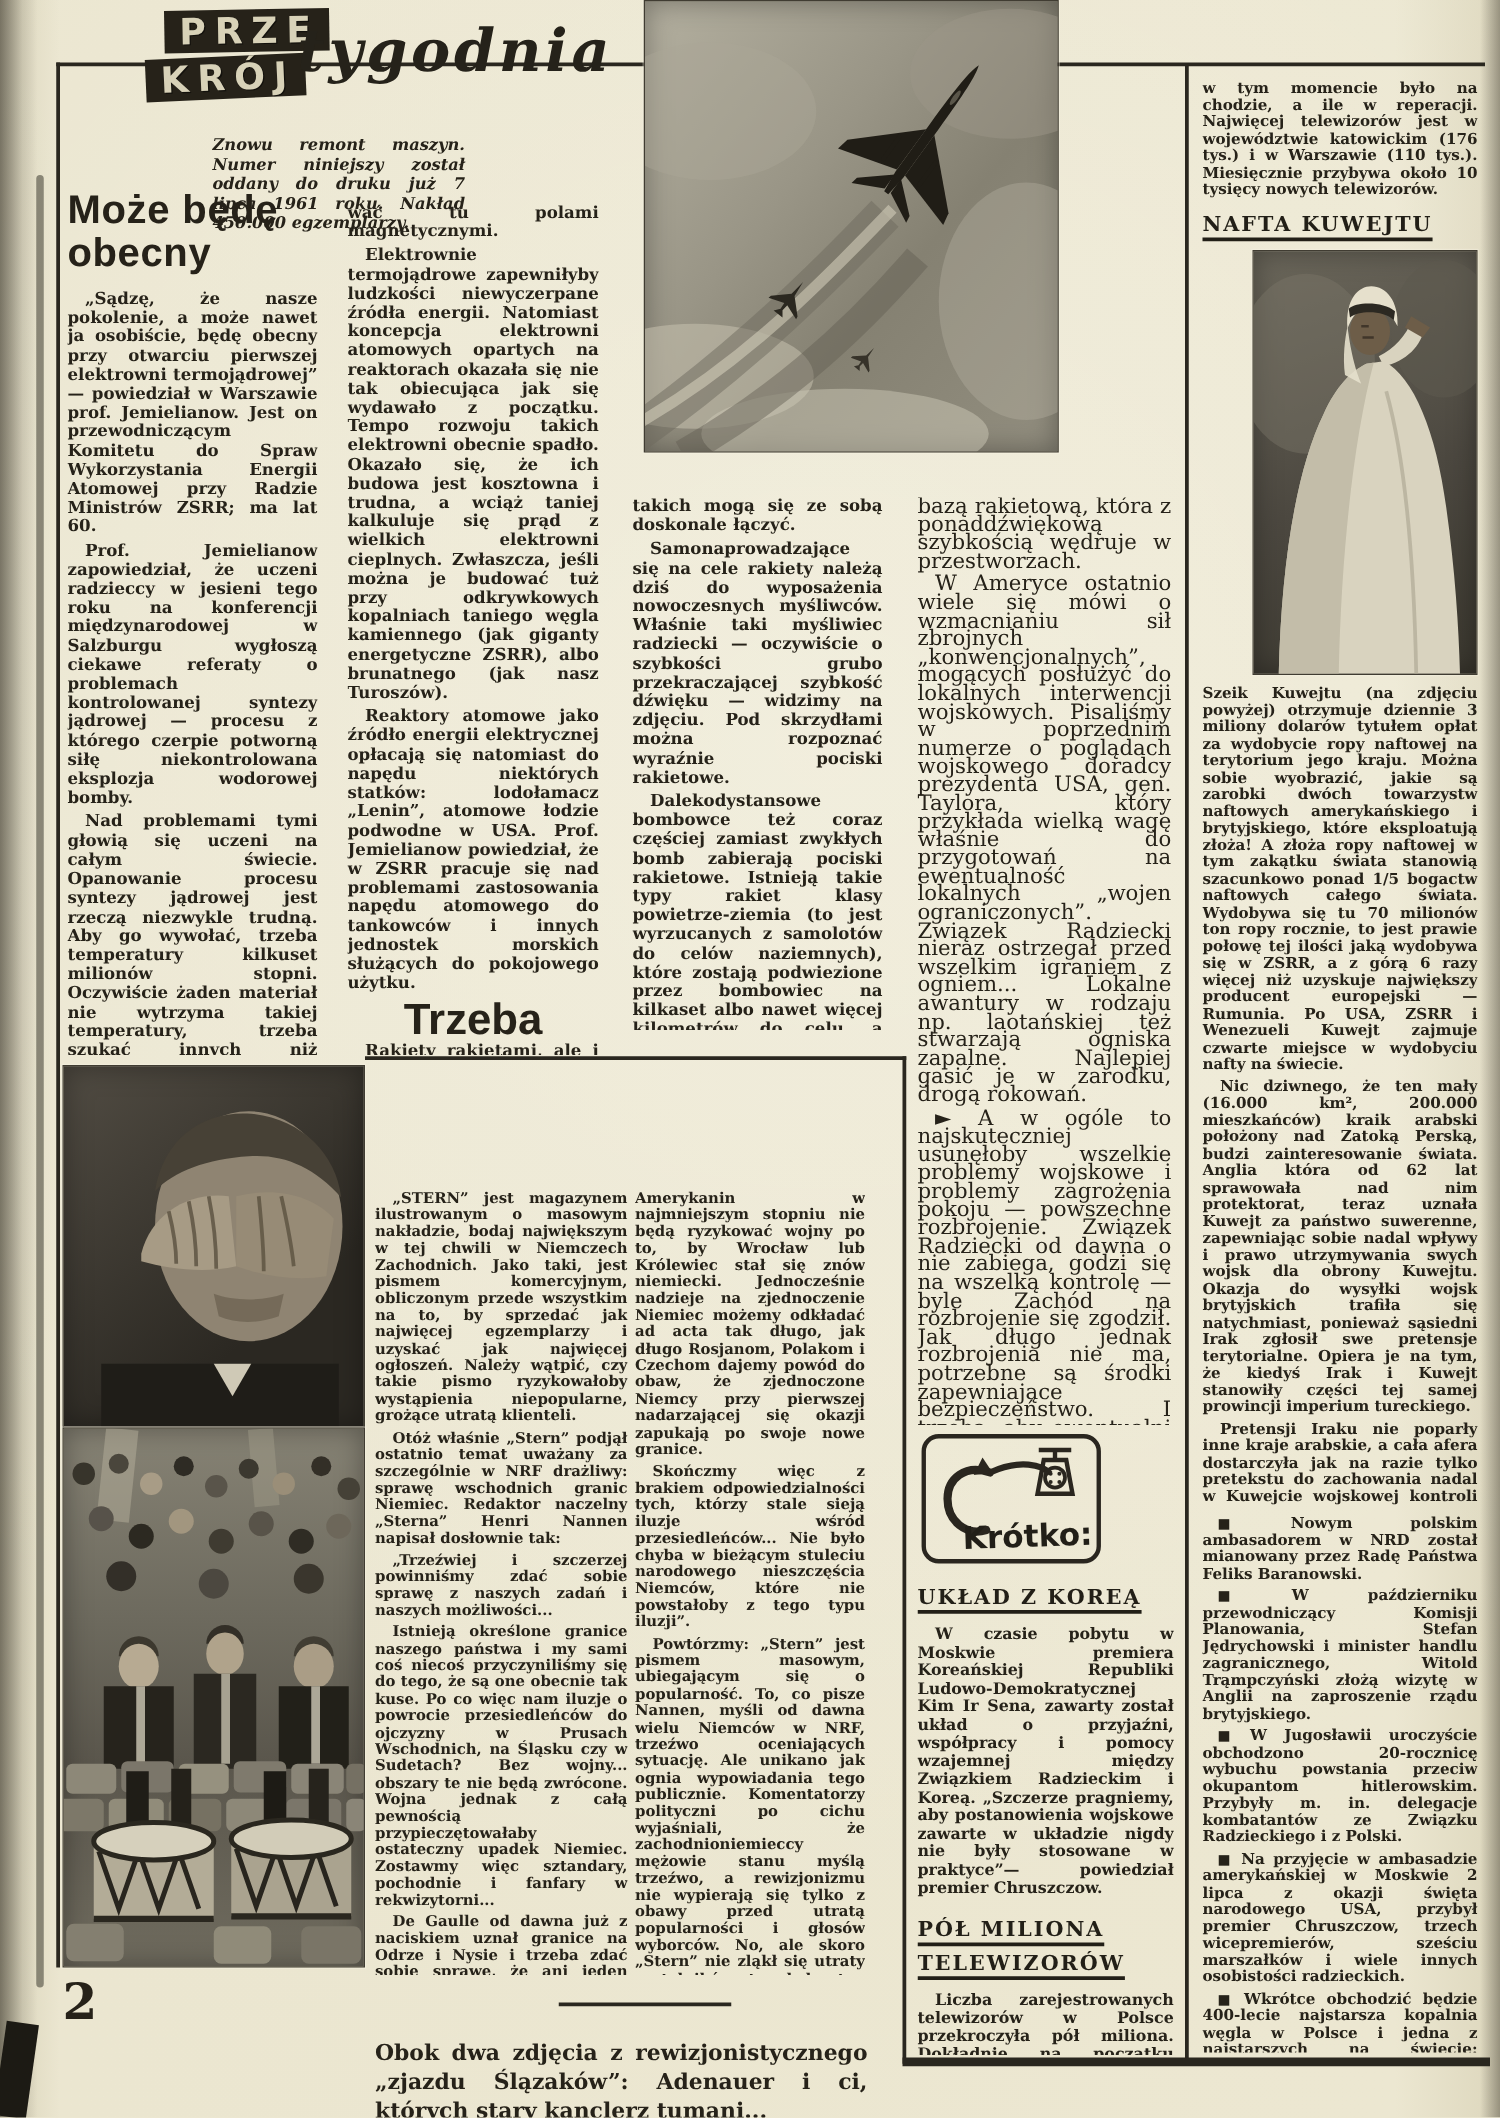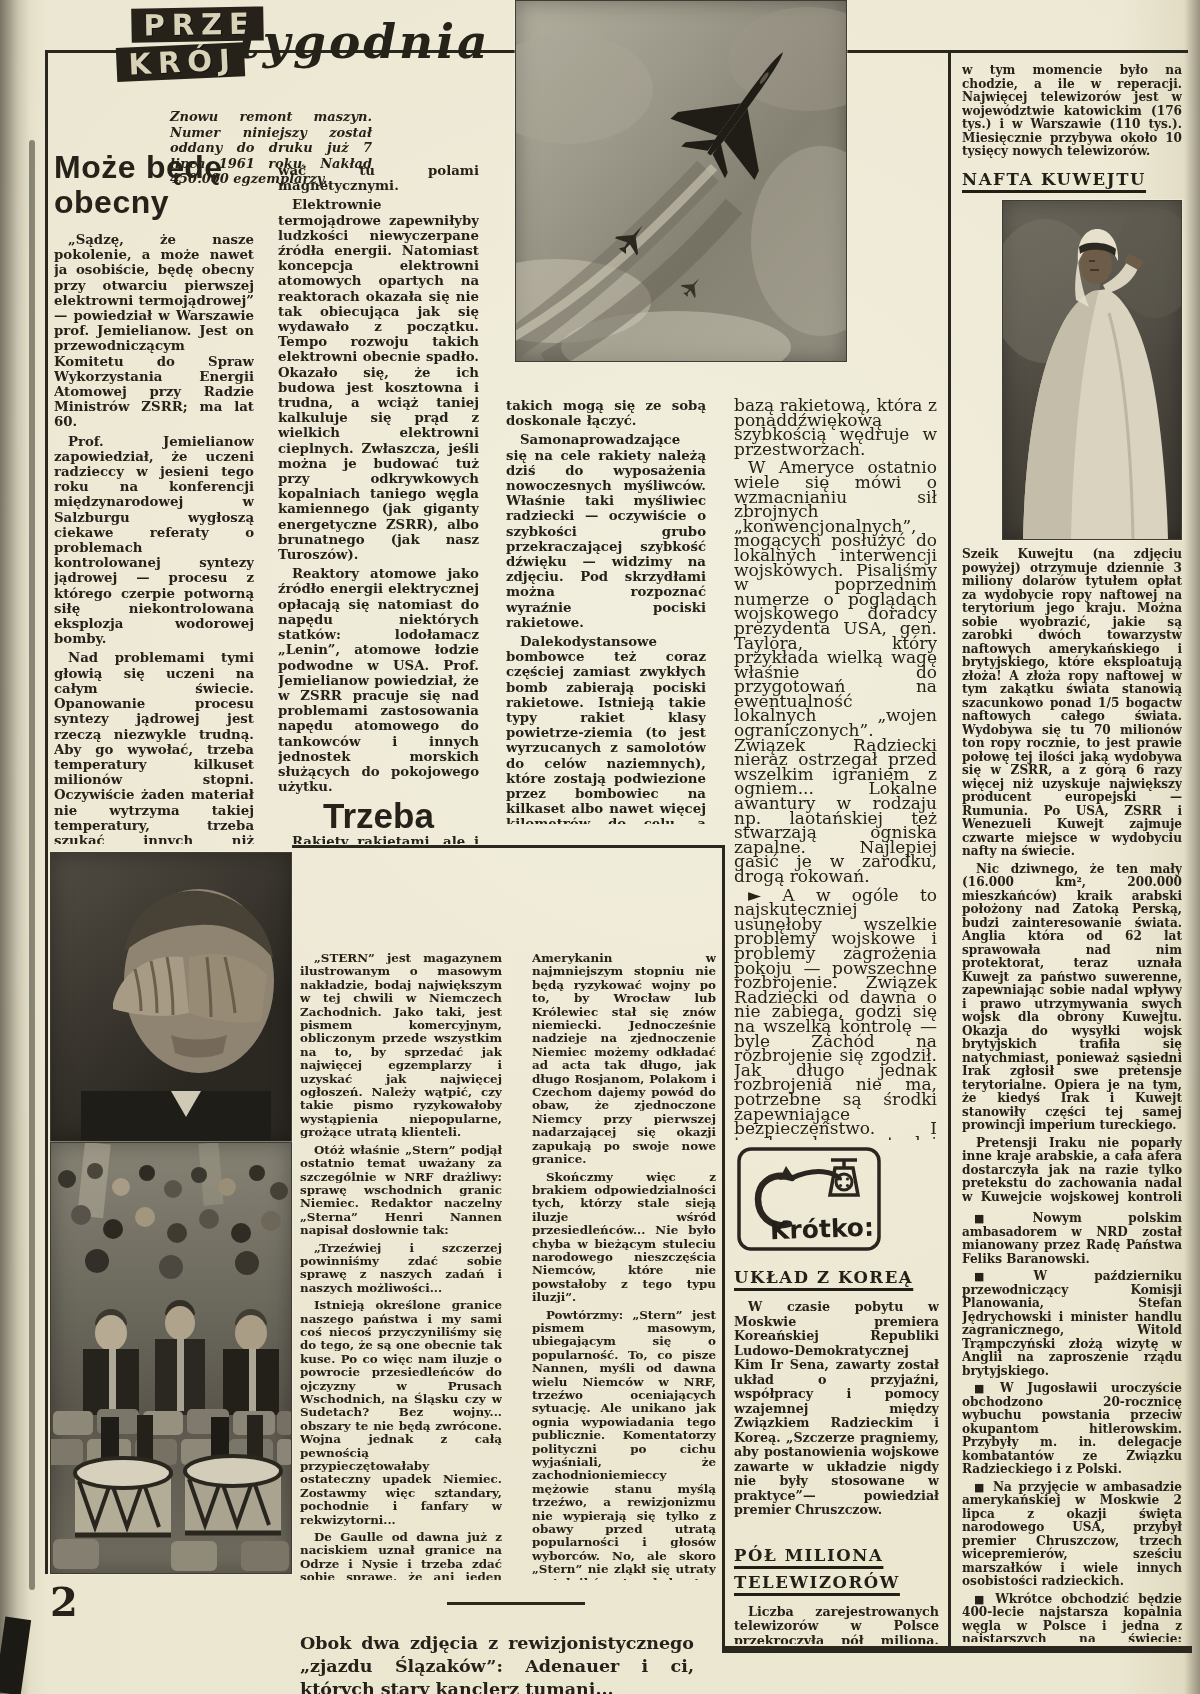--- a/index.html
+++ b/index.html
@@ -171,21 +171,21 @@
           <circle cx="104.5" cy="33" r="1.6" fill="#2a261f" stroke="none"></circle>
           <circle cx="111.5" cy="33" r="1.6" fill="#2a261f" stroke="none"></circle>
           <circle cx="104.5" cy="39.5" r="1.6" fill="#2a261f" stroke="none"></circle>
           <circle cx="111.5" cy="39.5" r="1.6" fill="#2a261f" stroke="none"></circle>
         </g>
         <text x="34" y="92" font-family="DejaVu Sans, sans-serif" font-weight="bold" font-size="25" fill="#221f18" transform="rotate(-2 70 82)">Krótko:</text>
       </svg>
     </figure>
     <h3 class="sec-head" style="width:fit-content">UKŁAD Z KOREĄ</h3>
     <p class="ind">W czasie pobytu w Moskwie premiera Koreańskiej Republiki Ludowo-Demokratycznej Kim Ir Sena, zawarty został układ o przyjaźni, współpracy i pomocy wzajemnej między Związkiem Radzieckim i Koreą. „Szczerze pragniemy, aby postanowienia wojskowe zawarte w układzie nigdy nie były stosowane w praktyce”— powiedział premier Chruszczow.</p>
-    <h3 class="sec-head" style="margin-top:24px;width:172px">PÓŁ MILIONA TELEWIZORÓW</h3>
+    <h3 class="sec-head" style="margin-top:12px;width:172px">PÓŁ MILIONA TELEWIZORÓW</h3>
     <p class="ind">Liczba zarejestrowanych telewizorów w Polsce przekroczyła pół miliona. Dokładnie na początku czerwca: 508,2 tys. Statystyka nie mówi, ile z nich</p>
   </section>
 
   <section class="col c-right" style="left:962px;top:64px;width:220px;height:104px">
     <p>w tym momencie było na chodzie, a ile w reperacji. Najwięcej telewizorów jest w województwie katowickim (176 tys.) i w Warszawie (110 tys.). Miesięcznie przybywa około 10 tysięcy nowych telewizorów.</p>
   </section>
 
   <h3 class="abs sec-head" style="left:962px;top:166px;width:fit-content;z-index:2">NAFTA KUWEJTU</h3>
 
   <figure class="photo ph-sheikh abs" style="margin:0">
@@ -221,21 +221,21 @@
 
 
   <section class="col c-stern" style="left:300px;top:952px;width:202px;height:628px">
     <p class="ind">„STERN” jest magazynem ilustrowanym o masowym nakładzie, bodaj największym w tej chwili w Niemczech Zachodnich. Jako taki, jest pismem komercyjnym, obliczonym przede wszystkim na to, by sprzedać jak najwięcej egzemplarzy i uzyskać jak najwięcej ogłoszeń. Należy wątpić, czy takie pismo ryzykowałoby wystąpienia niepopularne, grożące utratą klienteli.</p>
     <p class="ind">Otóż właśnie „Stern” podjął ostatnio temat uważany za szczególnie w NRF drażliwy: sprawę wschodnich granic Niemiec. Redaktor naczelny „Sterna” Henri Nannen napisał dosłownie tak:</p>
     <p class="ind">„Trzeźwiej i szczerzej powinniśmy zdać sobie sprawę z naszych zadań i naszych możliwości...</p>
     <p class="ind">Istnieją określone granice naszego państwa i my sami coś niecoś przyczyniliśmy się do tego, że są one obecnie tak kuse. Po co więc nam iluzje o powrocie przesiedleńców do ojczyzny w Prusach Wschodnich, na Śląsku czy w Sudetach? Bez wojny... obszary te nie będą zwrócone. Wojna jednak z całą pewnością przypieczętowałaby ostateczny upadek Niemiec. Zostawmy więc sztandary, pochodnie i fanfary w rekwizytorni...</p>
     <p class="ind">De Gaulle od dawna już z naciskiem uznał granice na Odrze i Nysie i trzeba zdać sobie sprawę, że ani jeden Anglik i ani jeden</p>
   </section>
 
-  <section class="col c-stern" style="left:532px;top:952px;width:184px;height:628px">
+  <section class="col c-stern" style="left:508px;top:952px;width:184px;height:628px">
     <p>Amerykanin w najmniejszym stopniu nie będą ryzykować wojny po to, by Wrocław lub Królewiec stał się znów niemiecki. Jednocześnie nadzieje na zjednoczenie Niemiec możemy odkładać ad acta tak długo, jak długo Rosjanom, Polakom i Czechom dajemy powód do obaw, że zjednoczone Niemcy przy pierwszej nadarzającej się okazji zapukają po swoje nowe granice.</p>
     <p class="ind">Skończmy więc z brakiem odpowiedzialności tych, którzy stale sieją iluzje wśród przesiedleńców... Nie było chyba w bieżącym stuleciu narodowego nieszczęścia Niemców, które nie powstałoby z tego typu iluzji”.</p>
     <p class="ind">Powtórzmy: „Stern” jest pismem masowym, ubiegającym się o popularność. To, co pisze Nannen, myśli od dawna wielu Niemców w NRF, trzeźwo oceniających sytuację. Ale unikano jak ognia wypowiadania tego publicznie. Komentatorzy polityczni po cichu wyjaśniali, że zachodnioniemieccy mężowie stanu myślą trzeźwo, a rewizjonizmu nie wypierają się tylko z obawy przed utratą popularności i głosów wyborców. No, ale skoro „Stern” nie zląkł się utraty czytelników, to chyba ten realistyczny sposób rozumowania nie jest dla Niemców w NRF tak bardzo obcy.</p>
 
   </section>
 
   <p class="stern-caption">Obok dwa zdjęcia z rewizjonistycznego „zjazdu Ślązaków”: Adenauer i ci, których stary kanclerz tumani...</p>
 
   <figure class="photo ph-adenauer abs" style="margin:0">
     <svg viewBox="0 0 240 288">

